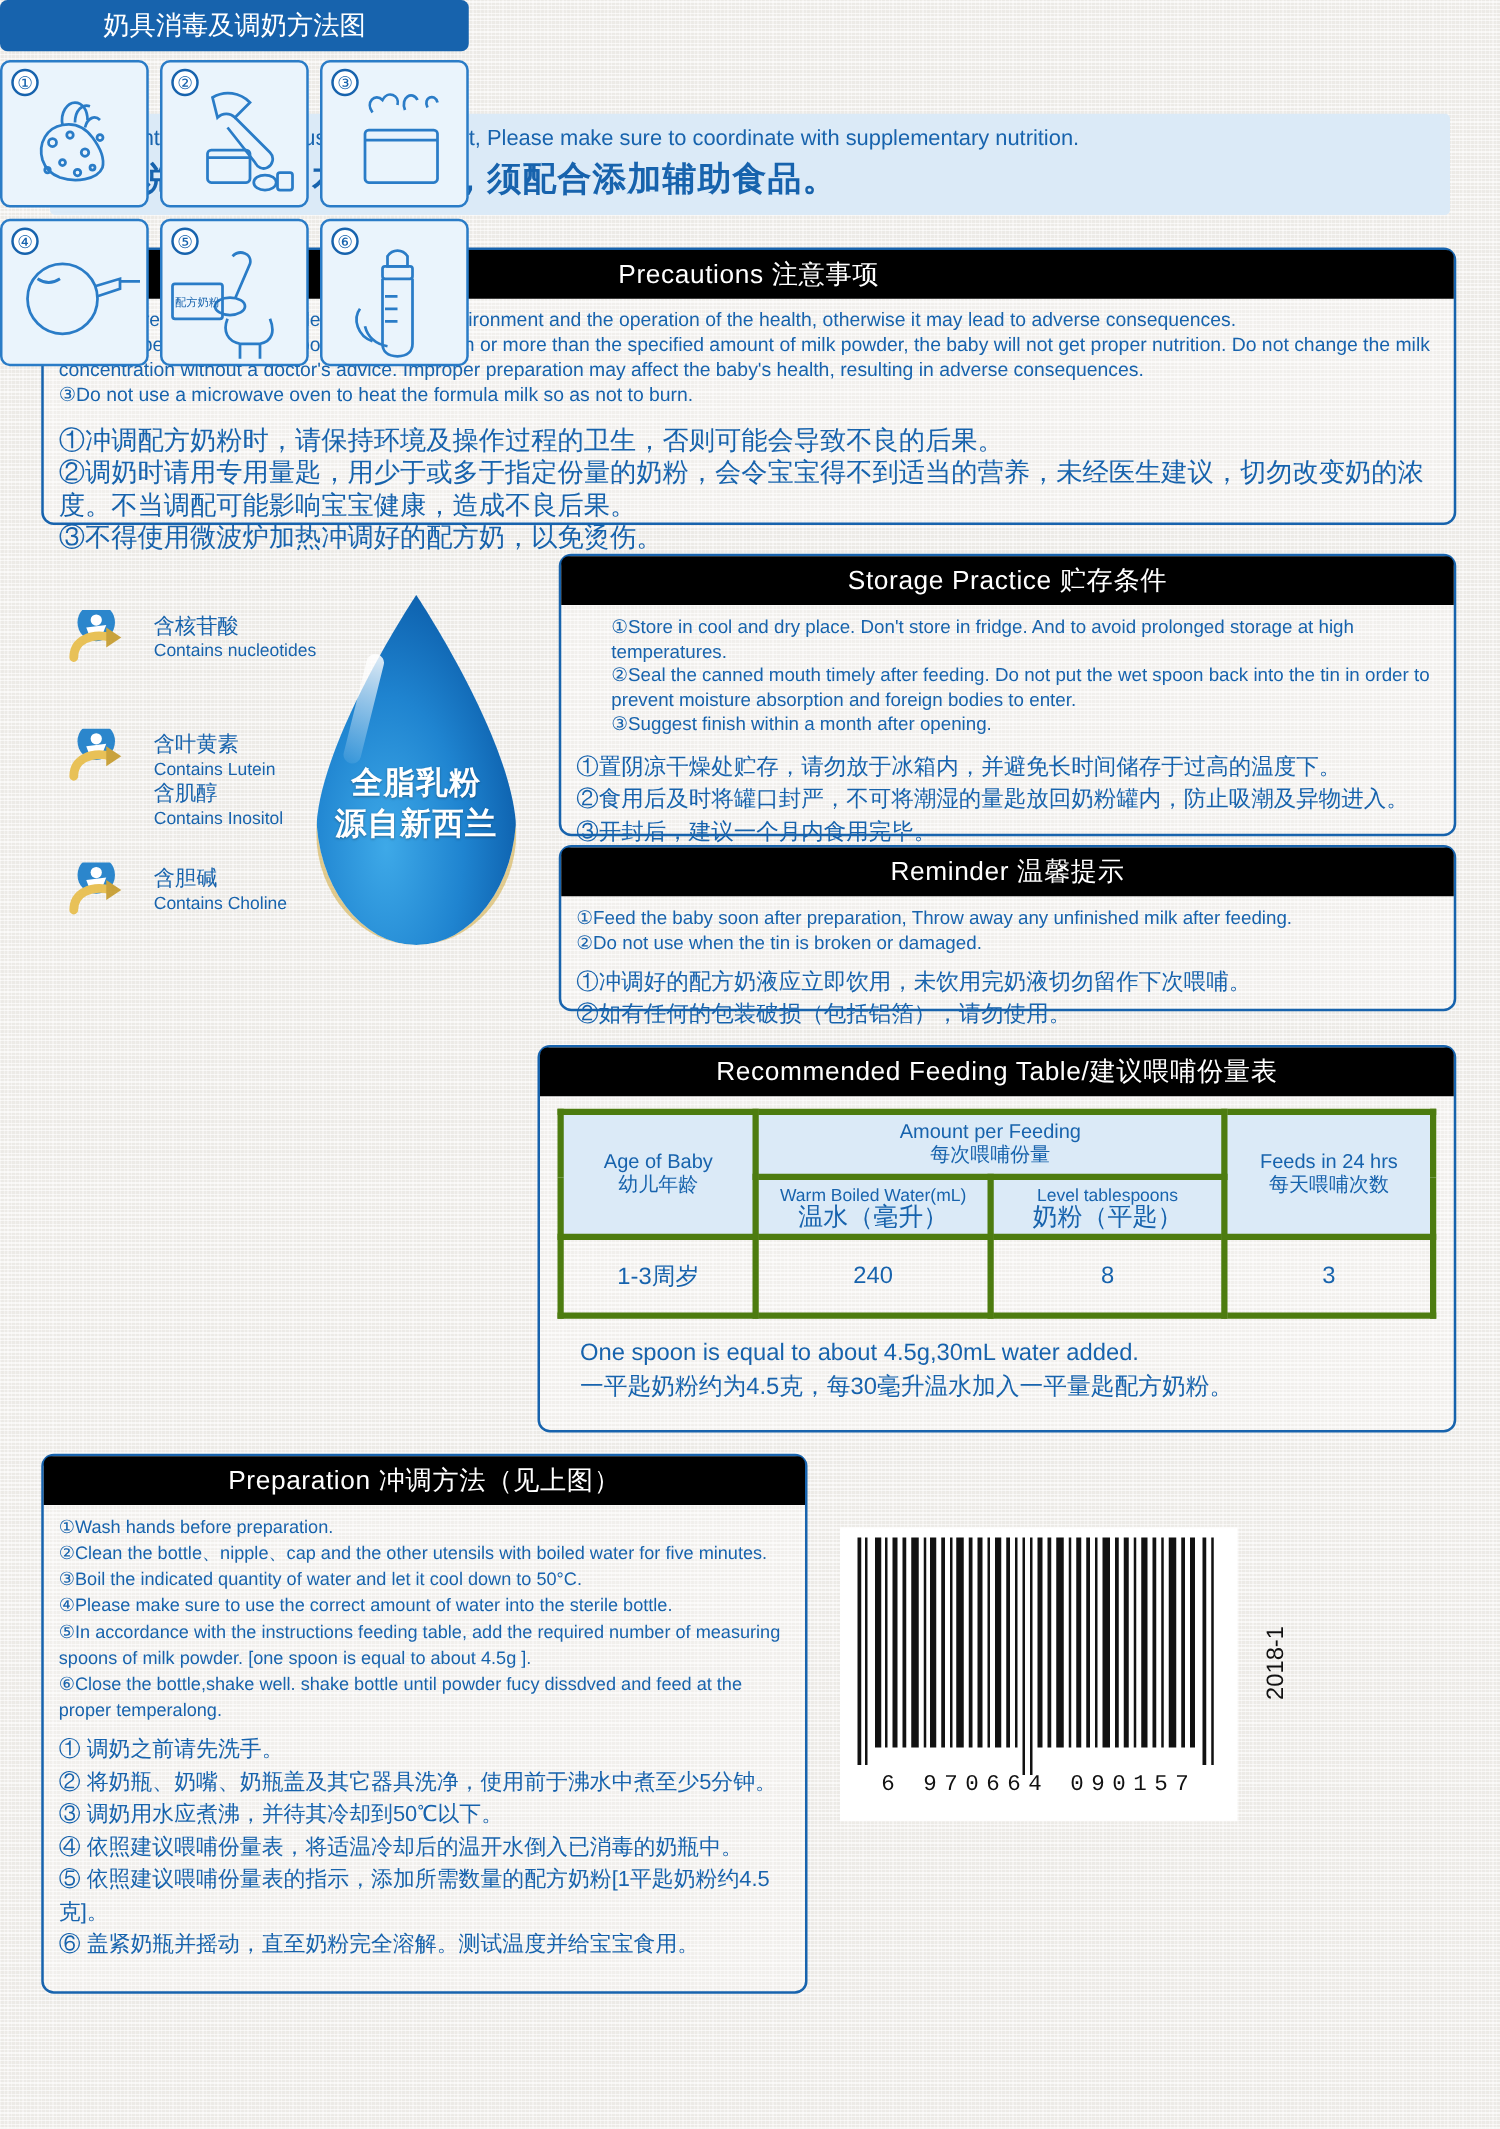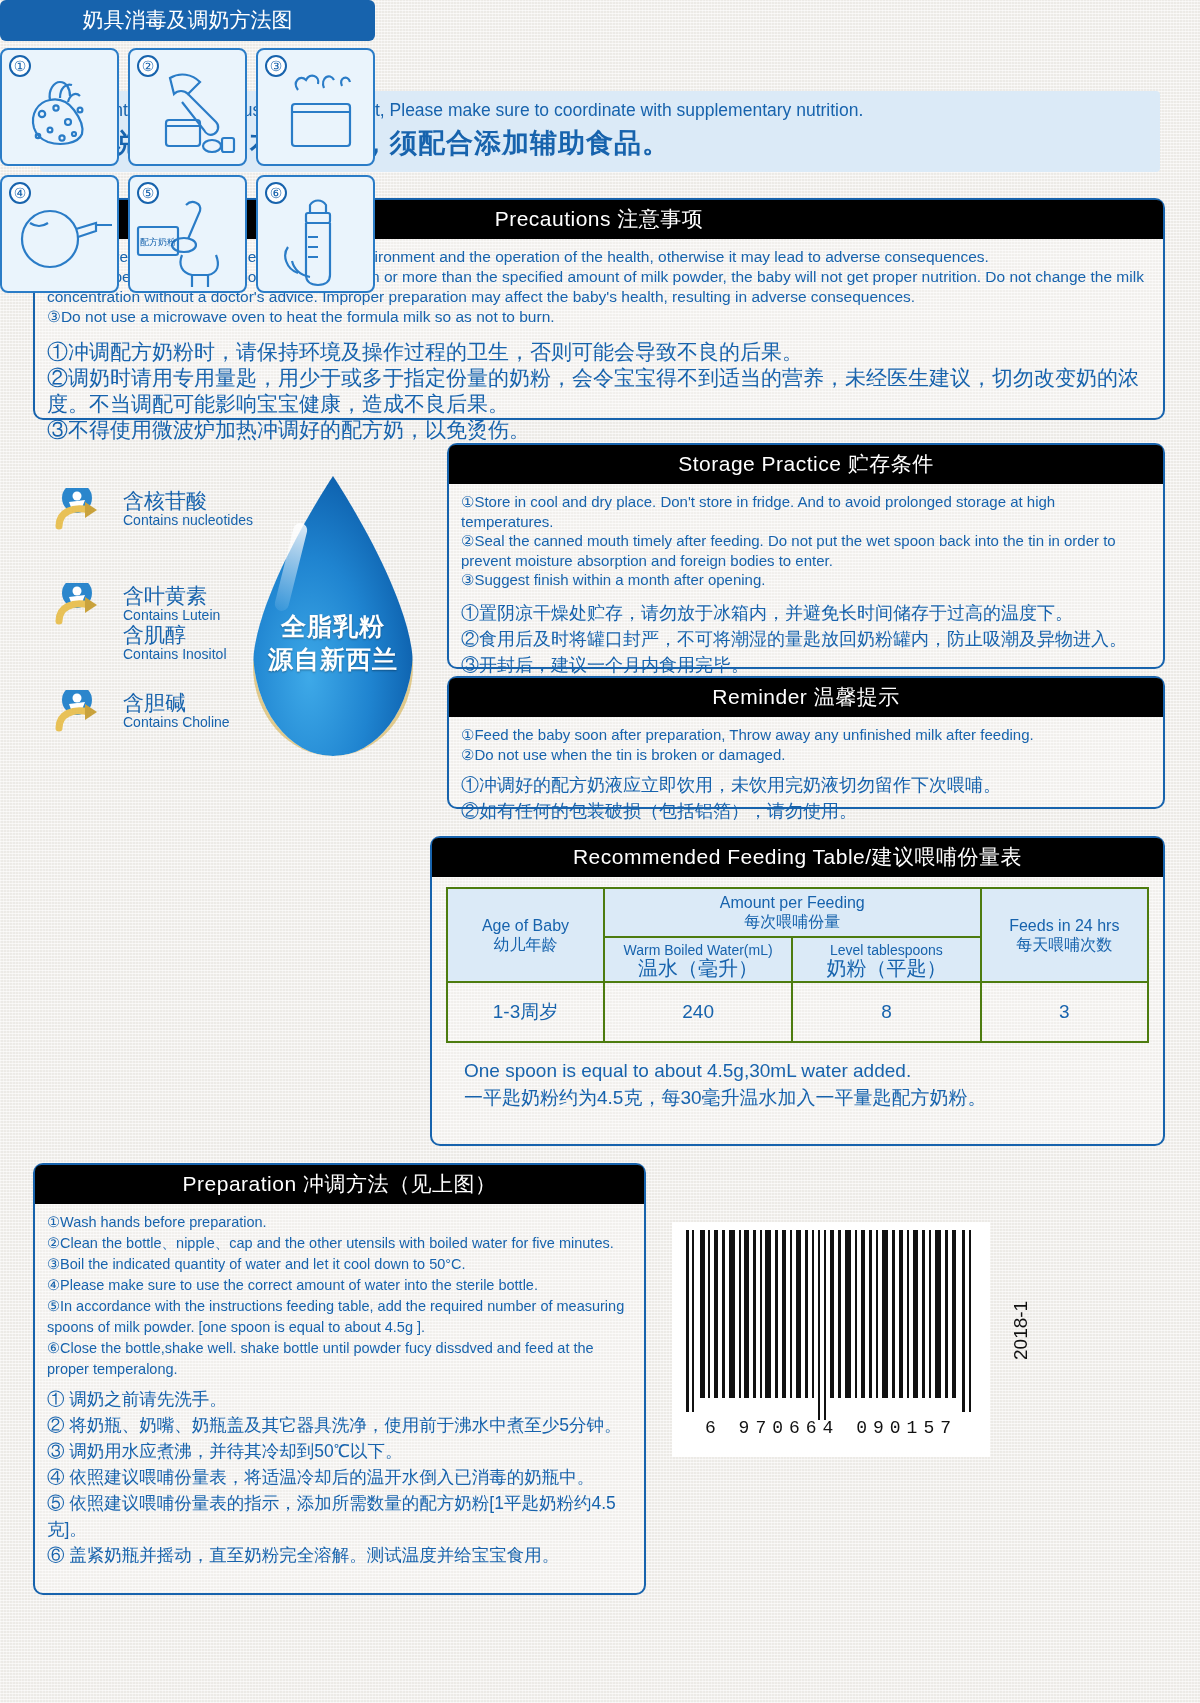--- a/index.html
+++ b/index.html
@@ -67,21 +67,21 @@
     border-radius:10px; transform:rotate(14deg);
   }
   .drop-text {
     position:absolute; left:0; top:140px; width:186px; text-align:center;
     color:#fff; font-size:25px; line-height:33px; font-weight:700; letter-spacing:1px;
     text-shadow:0 1px 2px rgba(0,0,0,.35);
   }
   .feature { position:absolute; width:230px; height:62px; }
   .feature .fig { position:absolute; left:0; top:0; width:64px; height:58px; }
   .feature .ftxt { position:absolute; left:68px; top:2px; }
-  .feature .cn { font-size:21px; color:#1763ad; line-height:21px; }
+  .feature .cn { font-size:17px; color:#1763ad; line-height:21px; }
   .feature .en { font-size:14px; color:#1763ad; line-height:18px; }
 
   
   #steps { left:37px; top:836px; width:375px; height:310px; border:none; background:none; }
   #steps .hd {
     background:#1763ad; color:#fff; text-align:center; font-size:21px;
     padding:6px 0 7px; border-radius:6px; width:375px;
   }
   .step-grid { position:absolute; left:0; top:48px; width:375px; display:flex; flex-wrap:wrap; gap:9px; }
   .step {
@@ -92,21 +92,21 @@
     position:absolute; left:7px; top:5px; width:22px; height:22px; border-radius:50%;
     border:2px solid #1763ad; color:#1763ad; font-size:14px; line-height:19px; text-align:center;
     background:#fff;
   }
   .step svg { position:absolute; left:0; top:0; }
 
   
   #feeding { left:430px; top:836px; width:735px; height:310px; }
   #feeding .panel-head { font-size:21px; }
   .ftable { width:100%; border-collapse:collapse; margin-top:6px; }
-  .ftable th, .ftable td { border:2px solid #4d7c0f; color:#1763ad; text-align:center; }
+  .ftable th, .ftable td { border:5px solid #4d7c0f; color:#1763ad; text-align:center; }
   .ftable th { background:#dbeaf7; font-weight:400; padding:4px 2px; }
   .ftable .t-en { font-size:16px; line-height:19px; }
   .ftable .t-cn { font-size:16px; line-height:20px; }
   .ftable .sub-en { font-size:14px; line-height:17px; }
   .ftable .sub-cn { font-size:20px; line-height:18px; }
   .ftable td { padding:16px 2px; font-size:19px; background:transparent; }
   .fnote { margin-top:14px; font-size:19px; line-height:27px; color:#1763ad; padding-left:18px; }
 
   
   #preparation { left:33px; top:1163px; width:613px; height:432px; }
@@ -144,21 +144,21 @@
 ③Do not use a microwave oven to heat the formula milk so as not to burn.</div>
       <div class="cn pre" style="white-space:pre-line;">①冲调配方奶粉时，请保持环境及操作过程的卫生，否则可能会导致不良的后果。
 ②调奶时请用专用量匙，用少于或多于指定份量的奶粉，会令宝宝得不到适当的营养，未经医生建议，切勿改变奶的浓度。不当调配可能影响宝宝健康，造成不良后果。
 ③不得使用微波炉加热冲调好的配方奶，以免烫伤。</div>
     </div>
   </div>
 
   <div class="panel" id="storage">
     <div class="panel-head">Storage Practice  贮存条件</div>
     <div class="panel-body">
-      <div class="en" style="white-space:pre-line;">①Store in cool and dry place. Don't store in fridge. And to avoid prolonged storage at high temperatures.
+      <div class="en" style="white-space:pre-line;margin-left:28px;">①Store in cool and dry place. Don't store in fridge. And to avoid prolonged storage at high temperatures.
 ②Seal the canned mouth timely after feeding. Do not put the wet spoon back into the tin in order to prevent moisture absorption and foreign bodies to enter.
 ③Suggest finish within a month after opening.</div>
       <div class="cn" style="white-space:pre-line;">①置阴凉干燥处贮存，请勿放于冰箱内，并避免长时间储存于过高的温度下。
 ②食用后及时将罐口封严，不可将潮湿的量匙放回奶粉罐内，防止吸潮及异物进入。
 ③开封后，建议一个月内食用完毕。</div>
     </div>
   </div>
 
   <div class="panel" id="reminder">
     <div class="panel-head">Reminder  温馨提示</div>

